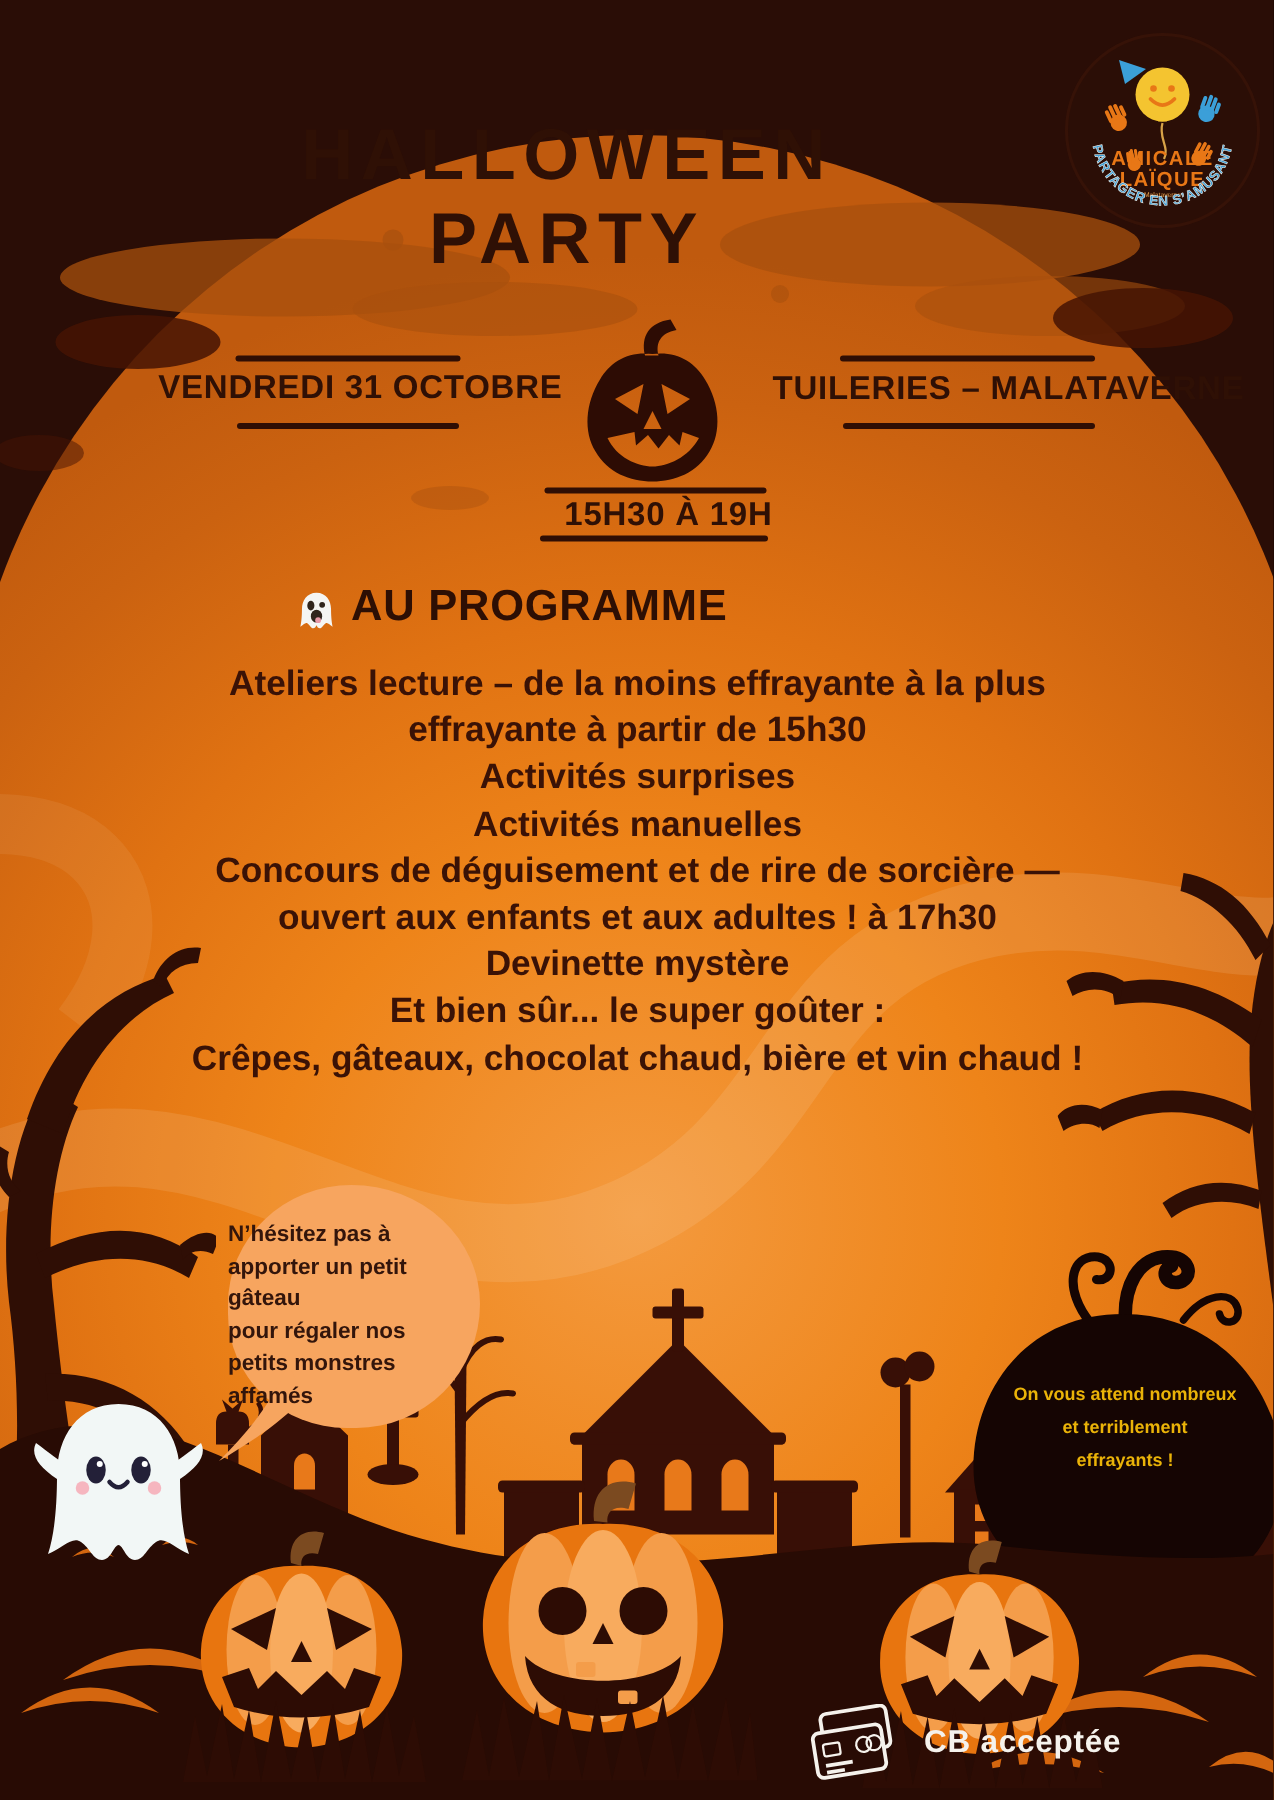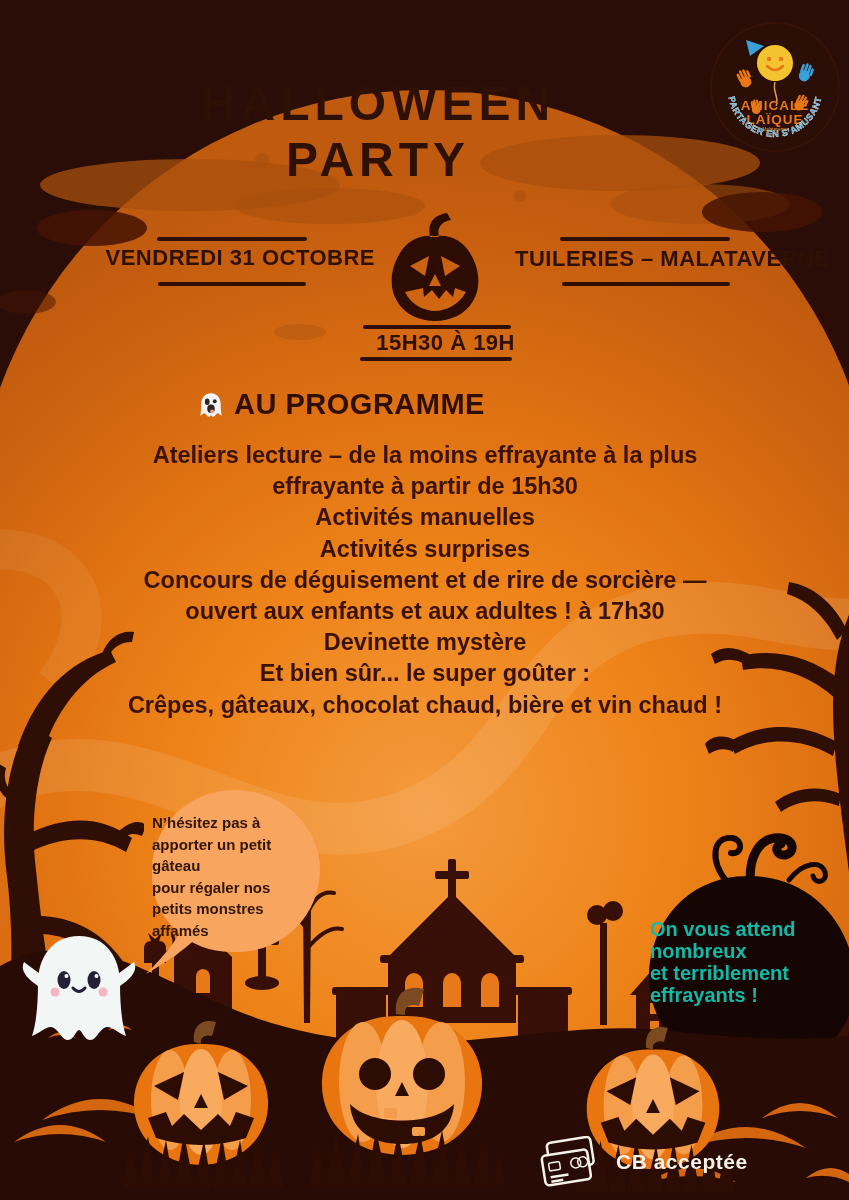--- a/index.html
+++ b/index.html
@@ -20,40 +20,40 @@
   .title{
     top:76px;left:0;width:756px;text-align:center;
     font-size:48px;font-weight:bold;letter-spacing:5px;
     line-height:56px;color:#2f1005;
   }
   .meta{
     position:absolute;text-align:right;font-weight:bold;
     color:#2f1005;letter-spacing:.5px;white-space:nowrap;
   }
   .heading{
-    top:388px;left:0;width:683px;display:flex;align-items:center;
+    top:388px;left:0;width:683px;display:flex;align-items:flex-end;
     justify-content:center;gap:10px;font-size:29px;font-weight:bold;
     color:#2d0f04;letter-spacing:.5px;
   }
   .program{
     top:440px;left:85px;width:680px;text-align:center;
     font-size:23.5px;line-height:31.2px;font-weight:bold;color:#3a1206;
   }
   .program div{white-space:nowrap;}
   .bubble{
     left:152px;top:790px;width:168px;height:162px;background:#f7a55f;
     border-radius:50% 52% 50% 48% / 50% 50% 52% 48%;
   }
   .bubble-text{
     left:152px;top:812px;width:168px;text-align:left;
     font-size:15px;line-height:21.5px;font-weight:bold;color:#33150b;
   }
   .pumpkin-note{
-    left:650px;top:918px;width:200px;text-align:left;
-    font-size:20px;line-height:22px;font-weight:bold;color:#14b8a6;
+    left:650px;top:918px;width:200px;text-align:center;
+    font-size:12px;line-height:22px;font-weight:bold;color:#eab308;
   }
   .cb-label{
     left:606px;top:1150px;font-size:21px;font-weight:bold;
     color:#f5f2ec;letter-spacing:.5px;margin-left:10px;
   }
   .logo{
     left:712px;top:24px;width:126px;height:126px;border-radius:50%;
     background:#2b0e06;box-shadow:0 0 0 2px rgba(60,22,8,.7);
   }
 </style>
@@ -277,22 +277,22 @@
       <circle cx="15.5" cy="9.5" r="1.8" fill="#30251c"></circle>
       <ellipse cx="12" cy="16.5" rx="3.5" ry="4" fill="#30251c"></ellipse>
       <circle cx="13" cy="19" r="1.8" fill="#e898a6"></circle>
     </svg>
     <span>AU PROGRAMME</span>
   </div>
 
   <div class="abs program">
     <div>Ateliers lecture – de la moins effrayante à la plus</div>
     <div>effrayante à partir de 15h30</div>
+    <div>Activités surprises</div>
     <div>Activités manuelles</div>
-    <div>Activités surprises</div>
     <div>Concours de déguisement et de rire de sorcière —</div>
     <div>ouvert aux enfants et aux adultes ! à 17h30</div>
     <div>Devinette mystère</div>
     <div>Et bien sûr... le super goûter :</div>
     <div>Crêpes, gâteaux, chocolat chaud, bière et vin chaud !</div>
   </div>
 
   <div class="abs pumpkin-note">
     <div>On vous attend nombreux</div>
     <div>et terriblement</div>

